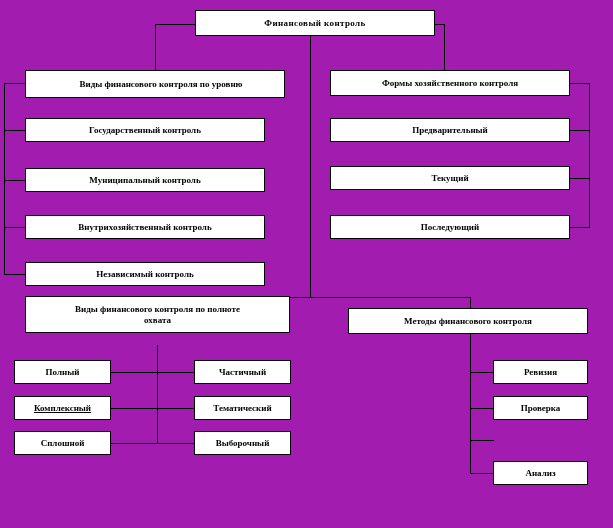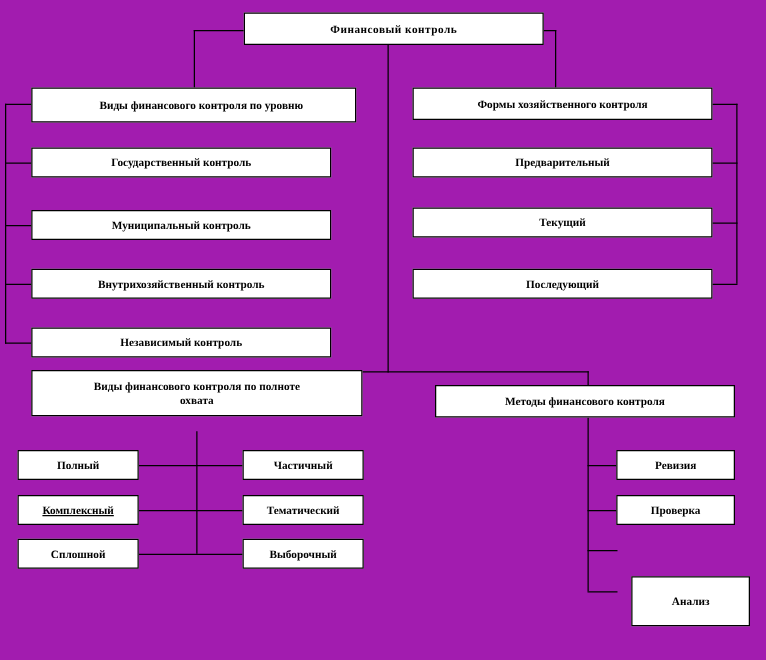--- a/index.html
+++ b/index.html
@@ -56,21 +56,21 @@
   .n-partial   { left:194px; top:360px; width:97px;  height:24px; font-size:9px; }
   .n-complex   { left:14px;  top:396px; width:97px;  height:24px; font-size:9px;text-decoration:underline; }
   .n-thematic  { left:194px; top:396px; width:97px;  height:24px; font-size:9px; }
   .n-continuous{ left:14px;  top:431px; width:97px;  height:24px; font-size:9px; }
   .n-selective { left:194px; top:431px; width:97px;  height:24px; font-size:9px; }
 
   .n-methods   { left:348px; top:308px; width:240px; height:26px; font-size:9px; }
   .n-audit     { left:493px; top:360px; width:95px;  height:24px; font-size:9px; }
   .n-check     { left:493px; top:396px; width:95px;  height:24px; font-size:9px; }
   .n-survey    { left:493px; top:428px; width:95px;  height:24px; font-size:9px; }
-  .n-analysis  { left:493px; top:461px; width:95px;  height:40px; font-size:9px;margin-left:12px; }
+  .n-analysis  { left:493px; top:461px; width:95px;  height:24px; font-size:9px; }
 
   .ln {
     position: absolute;
     background: #000000;
     z-index: 1;
   }
   .h { height: 1px; }
   .v { width: 1px; }
 </style>
 </head>

